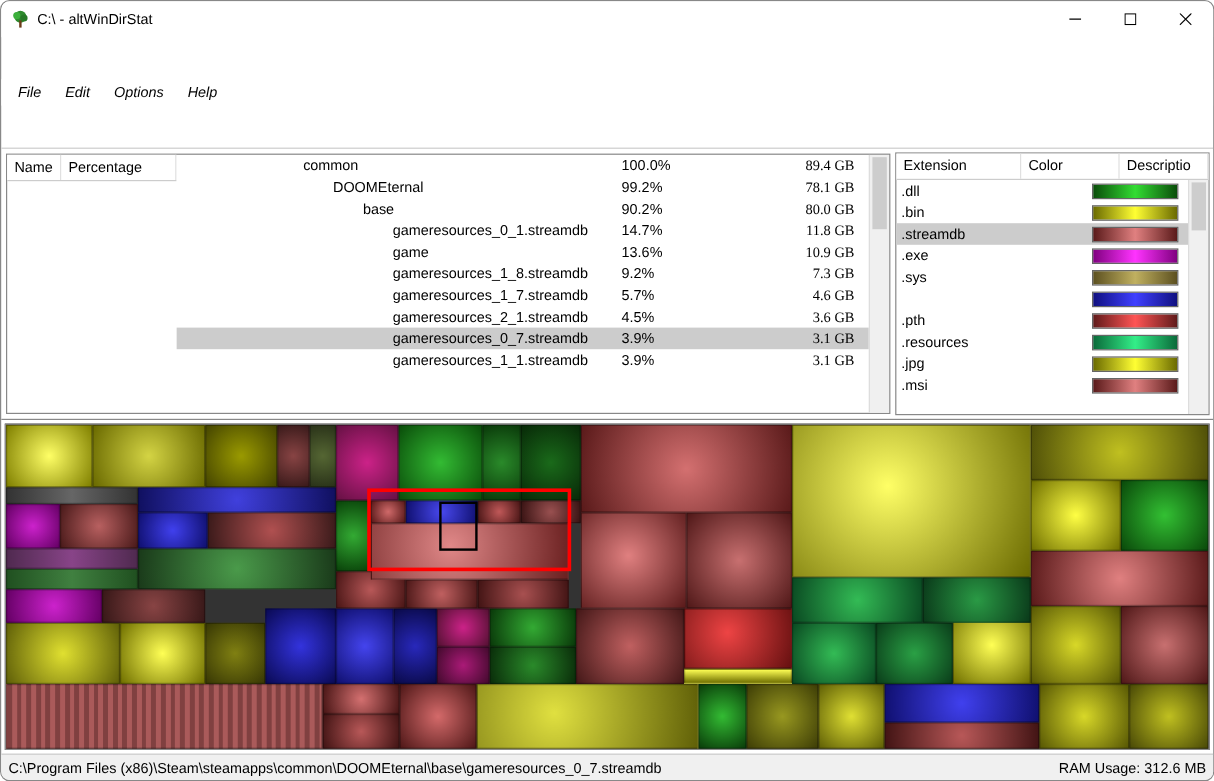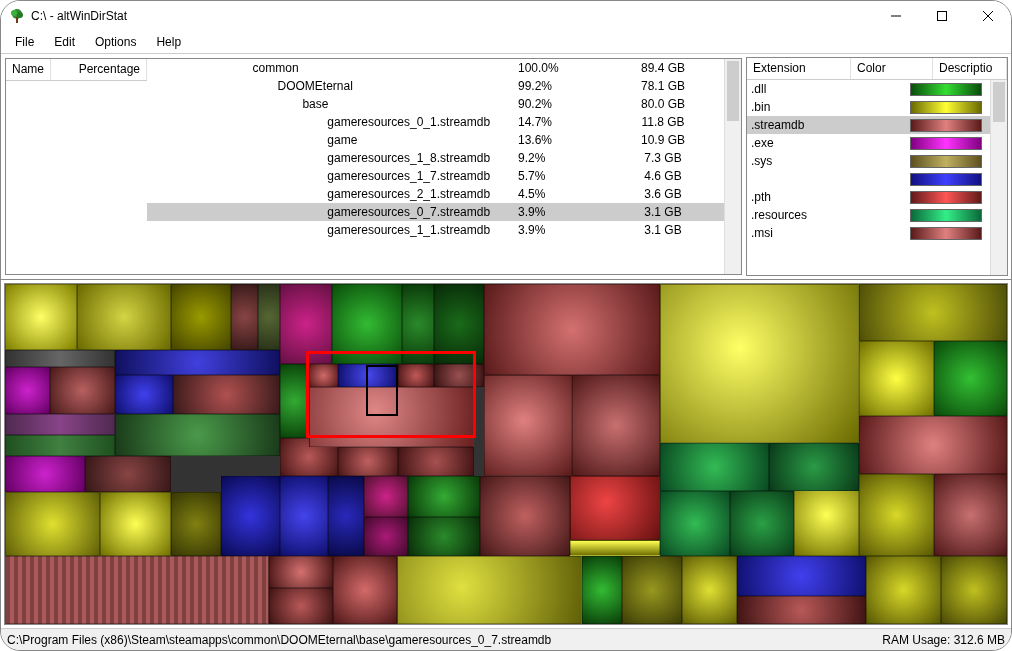--- a/index.html
+++ b/index.html
@@ -1,37 +1,37 @@
 <!DOCTYPE html>
 <html><head>
 <meta charset="utf-8">
 <style>
 * { box-sizing: border-box; margin: 0; padding: 0; font-family: "Segoe UI", Tahoma, sans-serif; font-size: 12px; }
 html, body { width: 1012px; height: 651px; overflow: hidden; background: #fff; }
-.window { width: 100%; height: 100%; display: flex; flex-direction: column; border: 1px solid #888; border-radius: 20px; overflow: hidden; }
+.window { width: 100%; height: 100%; display: flex; flex-direction: column; border: 1px solid #888; border-radius: 8px; overflow: hidden; gap: 35px; }
 .titlebar { height: 30px; display: flex; align-items: center; padding: 0 0 0 8px; background: #fff; }
 .titlebar .app-icon { width: 16px; height: 16px; margin-right: 6px; }
 .titlebar .title { flex: 1; font-size: 12px; }
 .win-btns { display: flex; height: 100%; }
 .win-btn { width: 46px; display: flex; align-items: center; justify-content: center; }
-.menubar { height: 22px; display: flex; align-items: center; padding: 0 6px; gap: 4px; background: #fff; }
+.menubar { height: 22px; display: flex; align-items: center; padding: 0 6px; gap: 4px; background: #fff; font-style: italic; }
 .menubar .menu-item { padding: 2px 8px; }
 .content { flex: 1; display: flex; flex-direction: column; border-top: 1px solid #ccc; min-height: 0; }
 .top-panes { height: 226px; display: flex; border-bottom: 1px solid #888; min-height: 0; }
 .file-pane { flex: 1; display: flex; flex-direction: row; border: 1px solid #888; margin: 4px; min-width: 0; }
 .ext-pane { width: 262px; display: flex; flex-direction: column; border: 1px solid #888; margin: 3px 3px 3px 0; }
 .pane-header { display: flex; border-bottom: 1px solid #ccc; background: #fff; height: 22px; }
 .pane-header .col { padding: 3px 6px; border-right: 1px solid #e0e0e0; overflow: hidden; white-space: nowrap; }
 .pane-body { flex: 1; overflow: hidden; position: relative; }
 .file-list { overflow-y: auto; overflow-x: hidden; height: 100%; }
 .file-row { display: flex; height: 18px; align-items: center; white-space: nowrap; }
 .file-row.selected { background: #cccccc; }
 .file-row .tree-col { flex: 1; padding-left: 6px; overflow: hidden; }
 .file-row .pct-col { width: 96px; text-align: left; padding-right: 14px; }
-.file-row .size-col { width: 110px; text-align: center; padding-right: 12px; }
+.file-row .size-col { width: 110px; text-align: right; padding-right: 12px; font-family: Liberation Serif, serif; }
 .tree-lines { color: #ccc; font-family: monospace; letter-spacing: -1px; }
 .ext-list .ext-row { display: flex; align-items: center; height: 18px; padding: 0 4px; }
 .ext-list .ext-row.selected { background: #cccccc; }
 .ext-row .ext-name { flex: 1; }
 .ext-row .swatch { width: 72px; height: 13px; border: 1px solid #666; margin-right: 4px; }
 .treemap { flex: 1; position: relative; margin: 3px; border: 1px solid #888; overflow: hidden; background: #333; }
 .statusbar { height: 22px; display: flex; align-items: center; border-top: 1px solid #ccc; padding: 0 6px; background: #f0f0f0; }
 .statusbar .path { flex: 1; }
 .tm-block { position: absolute; border: 1px solid rgba(0,0,0,0.3); }
 .highlight-outer { position: absolute; border: 3px solid #ff0000; }
@@ -80,21 +80,21 @@
     <span class="menu-item">Edit</span>
     <span class="menu-item">Options</span>
     <span class="menu-item">Help</span>
   </div>
 
   <div class="content">
     <div class="top-panes">
       <div class="file-pane">
         <div class="pane-header">
           <div class="col" style="flex:1">Name</div>
-          <div class="col" style="width:96px;text-align:right">Percentage</div>
+          <div class="col" style="width:96px;">Percentage</div>
         </div>
         <div class="pane-body">
           <div class="file-list" id="file-list" style="padding-right:17px">
               <div class="file-row">
                 <div class="tree-col"><span class="tree-lines">&nbsp;&nbsp;&nbsp;&nbsp;&nbsp;&nbsp;&nbsp;&nbsp;&nbsp;&nbsp;&nbsp;&nbsp;&nbsp;&nbsp;&nbsp;&nbsp;</span><span>common</span></div>
                 <div class="pct-col">100.0%</div>
                 <div class="size-col">89.4 GB</div>
               </div>
               <div class="file-row">
                 <div class="tree-col"><span class="tree-lines">&nbsp;&nbsp;&nbsp;&nbsp;&nbsp;&nbsp;&nbsp;&nbsp;&nbsp;&nbsp;&nbsp;&nbsp;&nbsp;&nbsp;&nbsp;&nbsp;&nbsp;&nbsp;&nbsp;&nbsp;</span><span>DOOMEternal</span></div>
@@ -183,20 +183,24 @@
                 <div class="ext-name" style="width: 100px;"></div>
                 <div class="swatch" style="background: linear-gradient(90deg, rgb(16, 16, 128), rgb(64, 64, 255), rgb(16, 16, 128));"></div>
               </div>
               <div class="ext-row">
                 <div class="ext-name" style="width: 100px;">.pth</div>
                 <div class="swatch" style="background: linear-gradient(90deg, rgb(96, 26, 26), rgb(255, 85, 85), rgb(96, 26, 26));"></div>
               </div>
               <div class="ext-row">
                 <div class="ext-name" style="width: 100px;">.resources</div>
                 <div class="swatch" style="background: linear-gradient(90deg, rgb(10, 106, 58), rgb(51, 238, 136), rgb(10, 106, 58));"></div>
+              </div>
+              <div class="ext-row">
+                <div class="ext-name" style="width: 100px;">.jpg</div>
+                <div class="swatch" style="background: linear-gradient(90deg, rgb(106, 106, 0), rgb(255, 255, 51), rgb(106, 106, 0));"></div>
               </div>
               <div class="ext-row">
                 <div class="ext-name" style="width: 100px;">.msi</div>
                 <div class="swatch" style="background: linear-gradient(90deg, rgb(90, 26, 26), rgb(224, 128, 128), rgb(90, 26, 26));"></div>
               </div>
             </div>
           <div class="scrollbar-v">
               <div class="thumb" style="top:2px;height:40px"></div>
             </div>
         </div>

